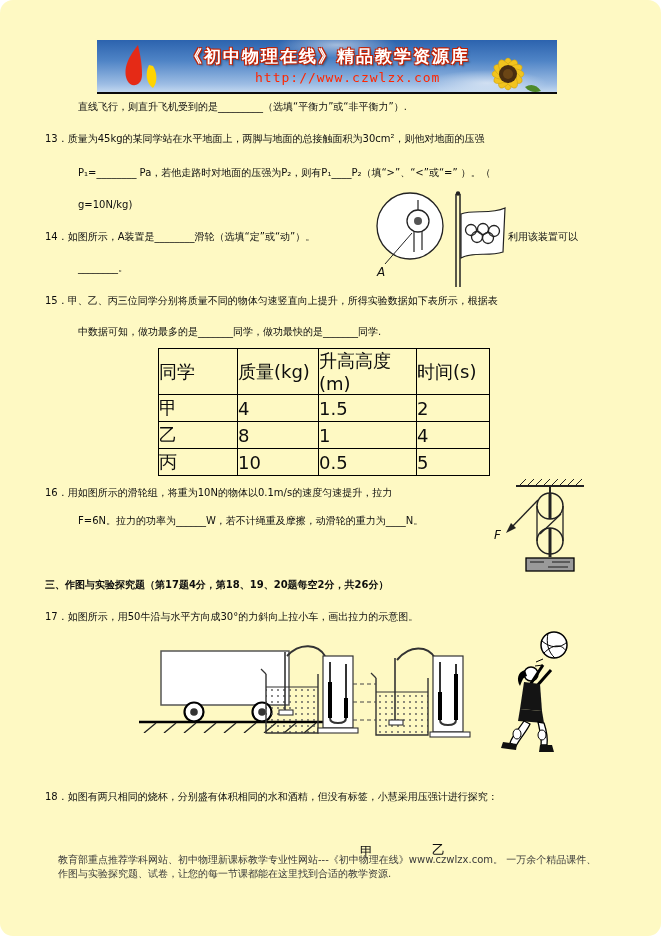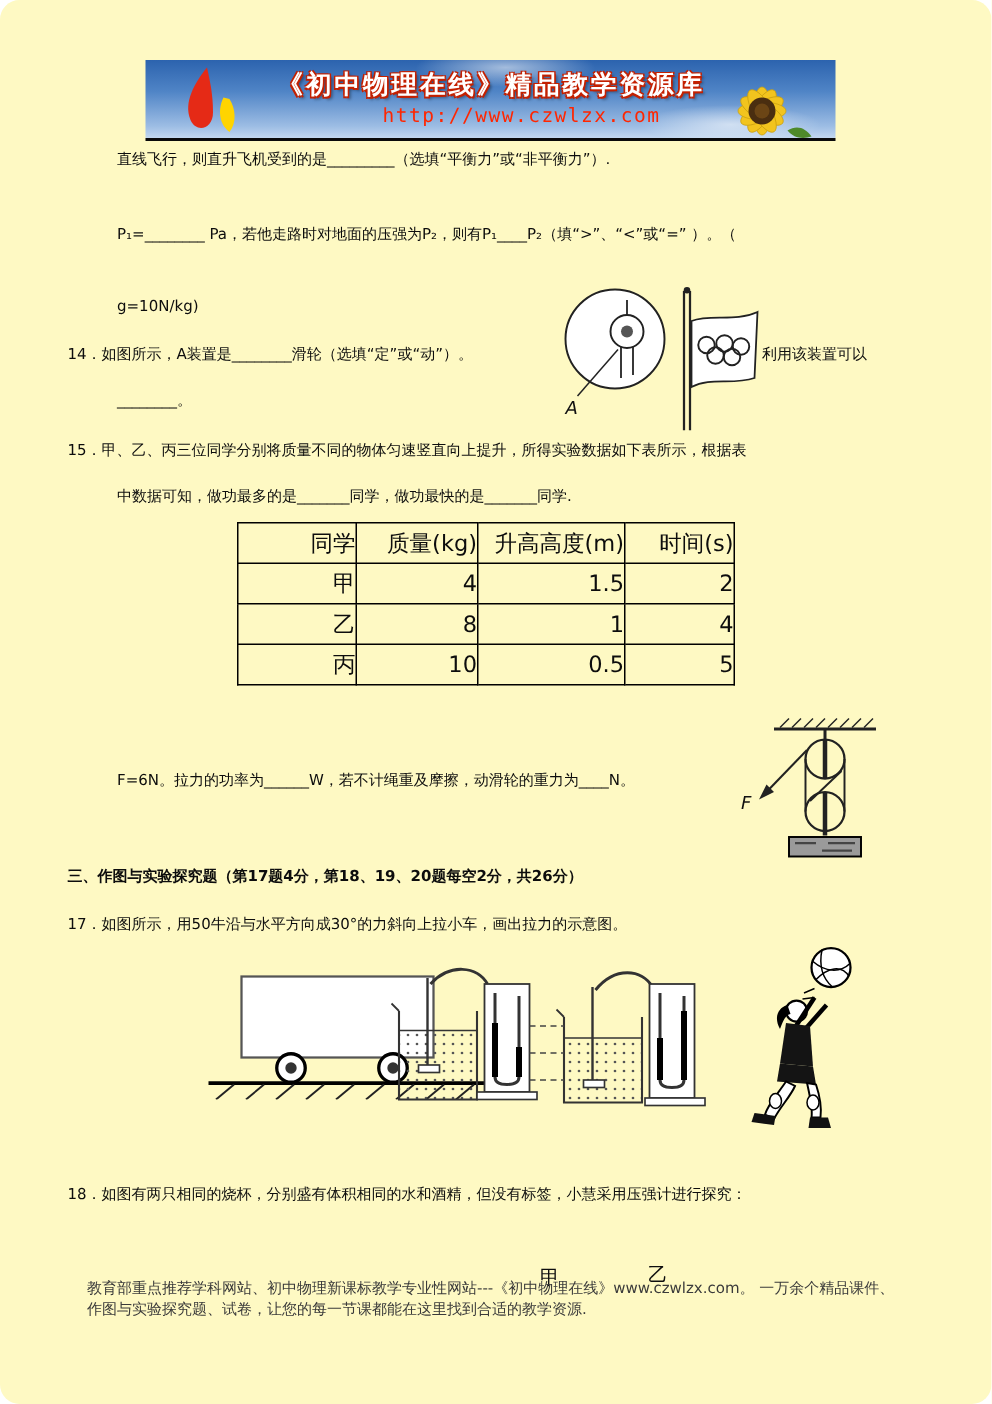--- a/index.html
+++ b/index.html
@@ -14,21 +14,21 @@
   .banner-title{position:absolute;left:88px;top:5px;font-size:17px;font-weight:bold;color:#ffffff;
           letter-spacing:2px;white-space:nowrap;
           text-shadow:1px 1px 0 #c42000,-1px 1px 0 #c42000,1px -1px 0 #c42000,-1px -1px 0 #c42000,2px 2px 2px rgba(0,0,0,.4);}
   .banner-url{position:absolute;left:158px;top:30px;font-size:13px;font-weight:normal;color:#ff2600;
           letter-spacing:1px;white-space:nowrap;font-family:"DejaVu Sans Mono","Liberation Mono",monospace;}
   
   .tline{position:absolute;font-size:10px;line-height:17px;white-space:nowrap;color:#0d0d0d;}
   .bold{font-weight:bold;text-align:center;}
   
   table.data{position:absolute;left:158px;top:348px;border-collapse:collapse;}
-  table.data td{border:1px solid #000;text-align:right;font-size:15px;height:26px;padding:0;color:#0d0d0d;}
+  table.data td{border:1px solid #000;text-align:left;font-size:18px;height:26px;padding:0;color:#0d0d0d;}
   td.c0{width:78px}td.c1{width:80px}td.c2{width:97px}td.c3{width:72px}
   
   .fig{position:absolute;}
   .fig-label{position:absolute;font-size:13px;color:#0d0d0d;}
   
   .footer-line{position:absolute;left:58px;font-size:10px;line-height:14px;color:#3a3a3a;white-space:nowrap;}
 </style>
 </head>
 <body>
 
@@ -57,21 +57,22 @@
         </g>
         <circle r="9" fill="#4a2e10"></circle>
         <circle r="5" fill="#6b4515"></circle>
       </g>
       <path d="M44,34 C50,30 56,32 60,38 C54,40 48,39 44,34 Z" fill="#4e8a2a"></path>
     </svg>
   </div>
 
   <div class="tline" style="left:78px;top:98px">直线飞行，则直升飞机受到的是_________（选填“平衡力”或“非平衡力”）.</div>
 
-  <div class="tline" style="left:78px;top:148px">P₁=________ Pa，若他走路时对地面的压强为P₂，则有P₁____P₂（填“&gt;”、“&lt;”或“=” ）。（</div>
+  <div class="tline" style="left:45px;top:130px">13．质量为45kg的某同学站在水平地面上，两脚与地面的总接触面积为30cm²，则他对地面的压强</div>
+  <div class="tline" style="left:78px;top:164px">P₁=________ Pa，若他走路时对地面的压强为P₂，则有P₁____P₂（填“&gt;”、“&lt;”或“=” ）。（</div>
   <div class="tline" style="left:78px;top:196px">g=10N/kg)</div>
 
   <div class="tline" style="left:45px;top:228px">14．如图所示，A装置是________滑轮（选填“定”或“动”）。</div>
   <div class="tline" style="left:508px;top:228px">利用该装置可以</div>
   <div class="tline" style="left:78px;top:259px">________。</div>
 
   <svg class="fig" style="left:372px;top:190px" width="135" height="97" viewBox="0 0 135 97">
     <line x1="84" y1="4" x2="84" y2="97" stroke="#222" stroke-width="1.5"></line>
     <line x1="88" y1="4" x2="88" y2="97" stroke="#222" stroke-width="1.5"></line>
     <circle cx="86" cy="3.5" r="2.2" fill="#222"></circle>
@@ -118,20 +119,21 @@
     </tr>
     <tr>
       <td>丙</td>
       <td>10</td>
       <td>0.5</td>
       <td>5</td>
     </tr>
   </tbody>
     </table>
 
+  <div class="tline" style="left:45px;top:484px">16．用如图所示的滑轮组，将重为10N的物体以0.1m/s的速度匀速提升，拉力</div>
   <div class="tline" style="left:78px;top:512px">F=6N。拉力的功率为______W，若不计绳重及摩擦，动滑轮的重力为____N。</div>
 
   <svg class="fig" style="left:488px;top:478px" width="108" height="95" viewBox="0 0 108 95">
     <line x1="28" y1="8" x2="96" y2="8" stroke="#222" stroke-width="2"></line>
     <g stroke="#222" stroke-width="1">
       <line x1="32" y1="7" x2="38" y2="1"></line>
         <line x1="40" y1="7" x2="46" y2="1"></line>
       <line x1="48" y1="7" x2="54" y2="1"></line>
         <line x1="56" y1="7" x2="62" y2="1"></line>
       <line x1="64" y1="7" x2="70" y2="1"></line>

